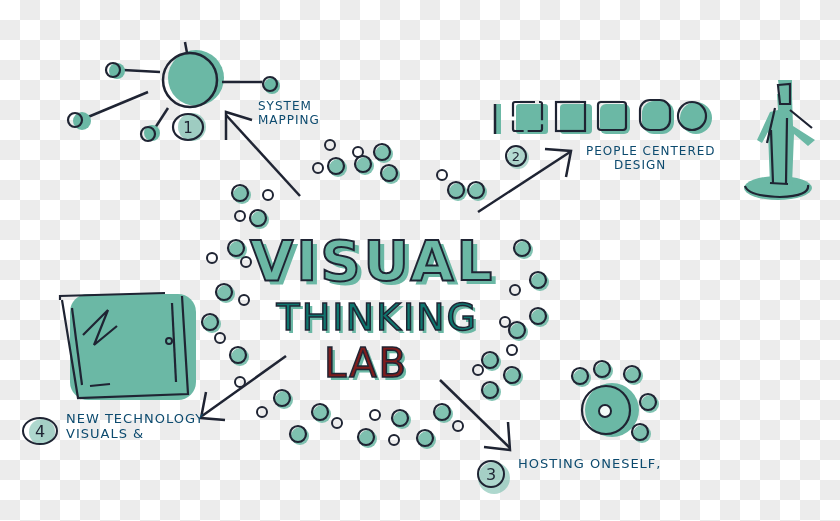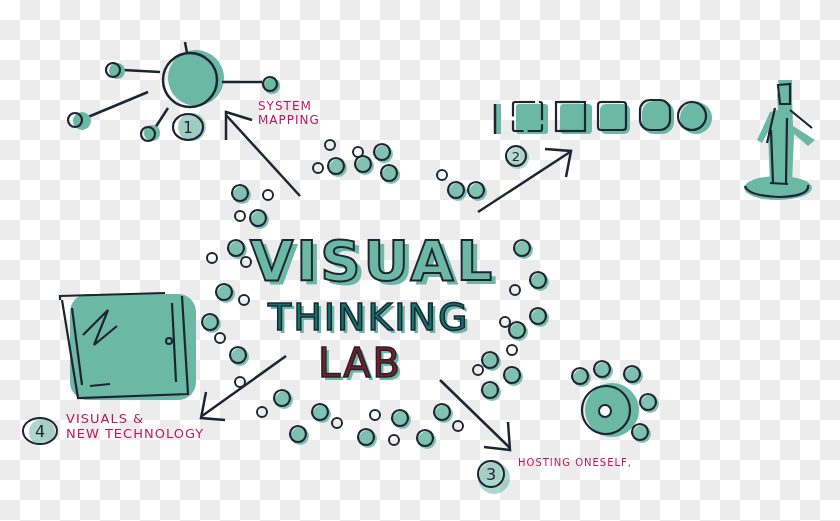--- a/index.html
+++ b/index.html
@@ -8,26 +8,26 @@
     background-color: #ffffff;
     background-image:
       linear-gradient(45deg, #ececec 25%, transparent 25%, transparent 75%, #ececec 75%),
       linear-gradient(45deg, #ececec 25%, transparent 25%, transparent 75%, #ececec 75%);
     background-size: 40px 40px;
     background-position: 0 0, 20px 20px;
     font-family: "DejaVu Sans", sans-serif;
   }
   #canvas { position: absolute; left: 0; top: 0; width: 840px; height: 521px; }
   .label {
-    position: absolute; color: #be185d; text-transform: uppercase;
+    position: absolute; color: #0c4a6e; text-transform: uppercase;
     font-family: "DejaVu Sans", sans-serif; letter-spacing: 1px; line-height: 1.15;
   }
   .title {
     position: absolute; color: #1f2433; font-family: "DejaVu Sans", sans-serif;
-    font-weight: bold; text-align: left;
+    font-weight: bold; text-align: right;
   }
   .t-visual {
     left: 250px; top: 228px; width: 240px; font-size: 56px; letter-spacing: 3px;
     color: #6bb8a5; -webkit-text-stroke: 2px #1f2433;
     text-shadow: 5px 4px 0 #6bb8a5;
   }
   .t-thinking {
     left: 268px; top: 295px; width: 210px; font-size: 38px; letter-spacing: 2px;
     font-weight: normal; color: #0f766e; -webkit-text-stroke: 1.5px #1f2433;
     text-shadow: 3px 3px 0 #6bb8a5;
@@ -305,22 +305,24 @@
 <div class="title t-visual">VISUAL</div>
 <div class="title t-thinking">THINKING</div>
 <div class="title t-lab">LAB</div>
 
 <div class="label" style="left:258px; top:100px; font-size:12px;">
   <div>SYSTEM</div>
   <div>MAPPING</div>
 </div>
 
 <div class="label" style="left:586px; top:145px; font-size:12px;">
+  <div>PEOPLE CENTERED</div>
+  <div style="padding-left:28px;">DESIGN</div>
 </div>
 
-<div class="label" style="left:518px; top:457px; font-size:10px;">
+<div class="label" style="left:518px; top:457px; font-size:13px;">
   <div>HOSTING ONESELF,</div>
 </div>
 
 <div class="label" style="left:66px; top:412px; font-size:13px;">
+  <div>NEW TECHNOLOGY</div>
   <div>VISUALS &amp;</div>
-  <div>NEW TECHNOLOGY</div>
 </div>
 
 </body></html>

